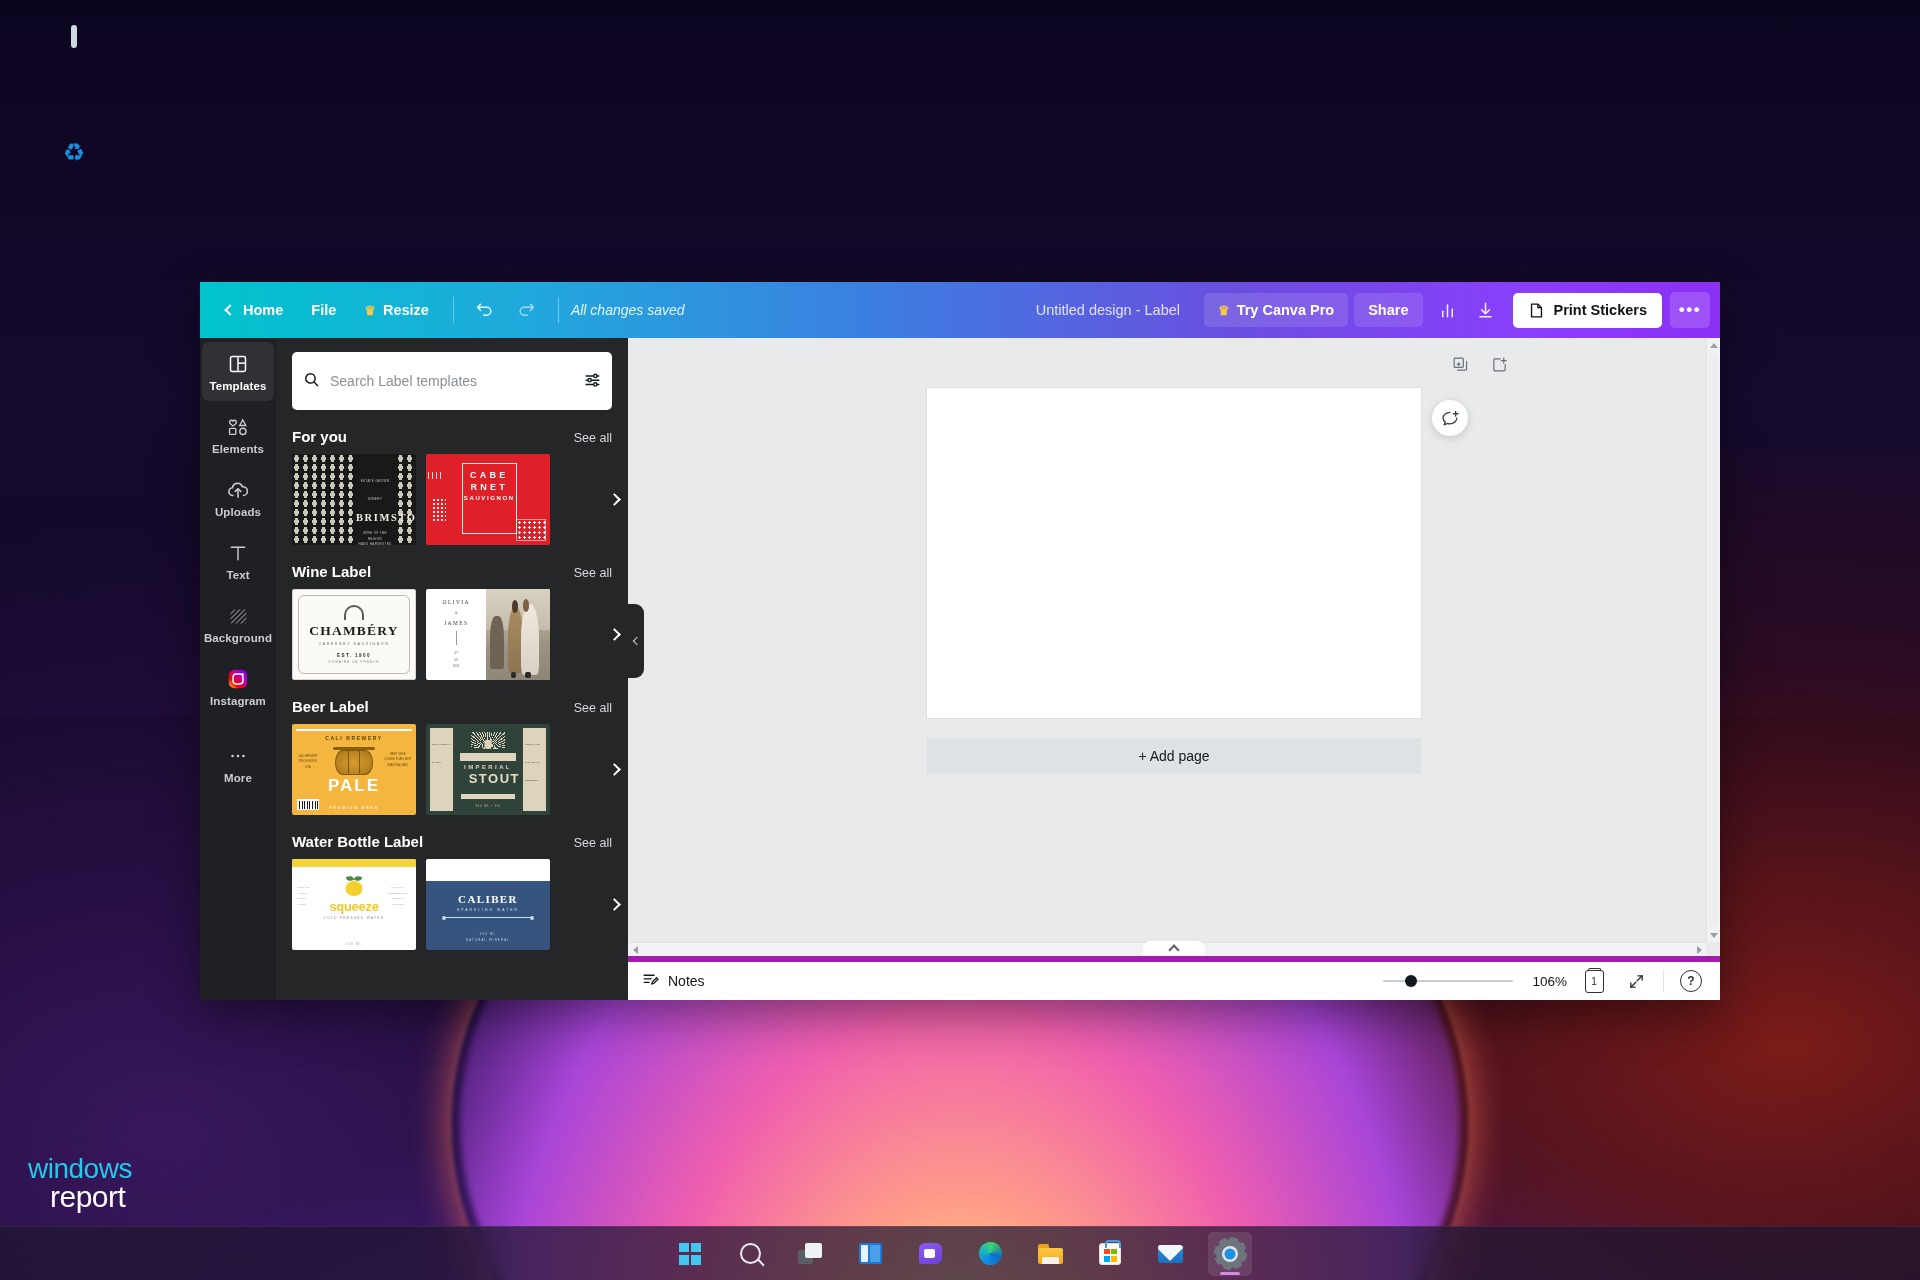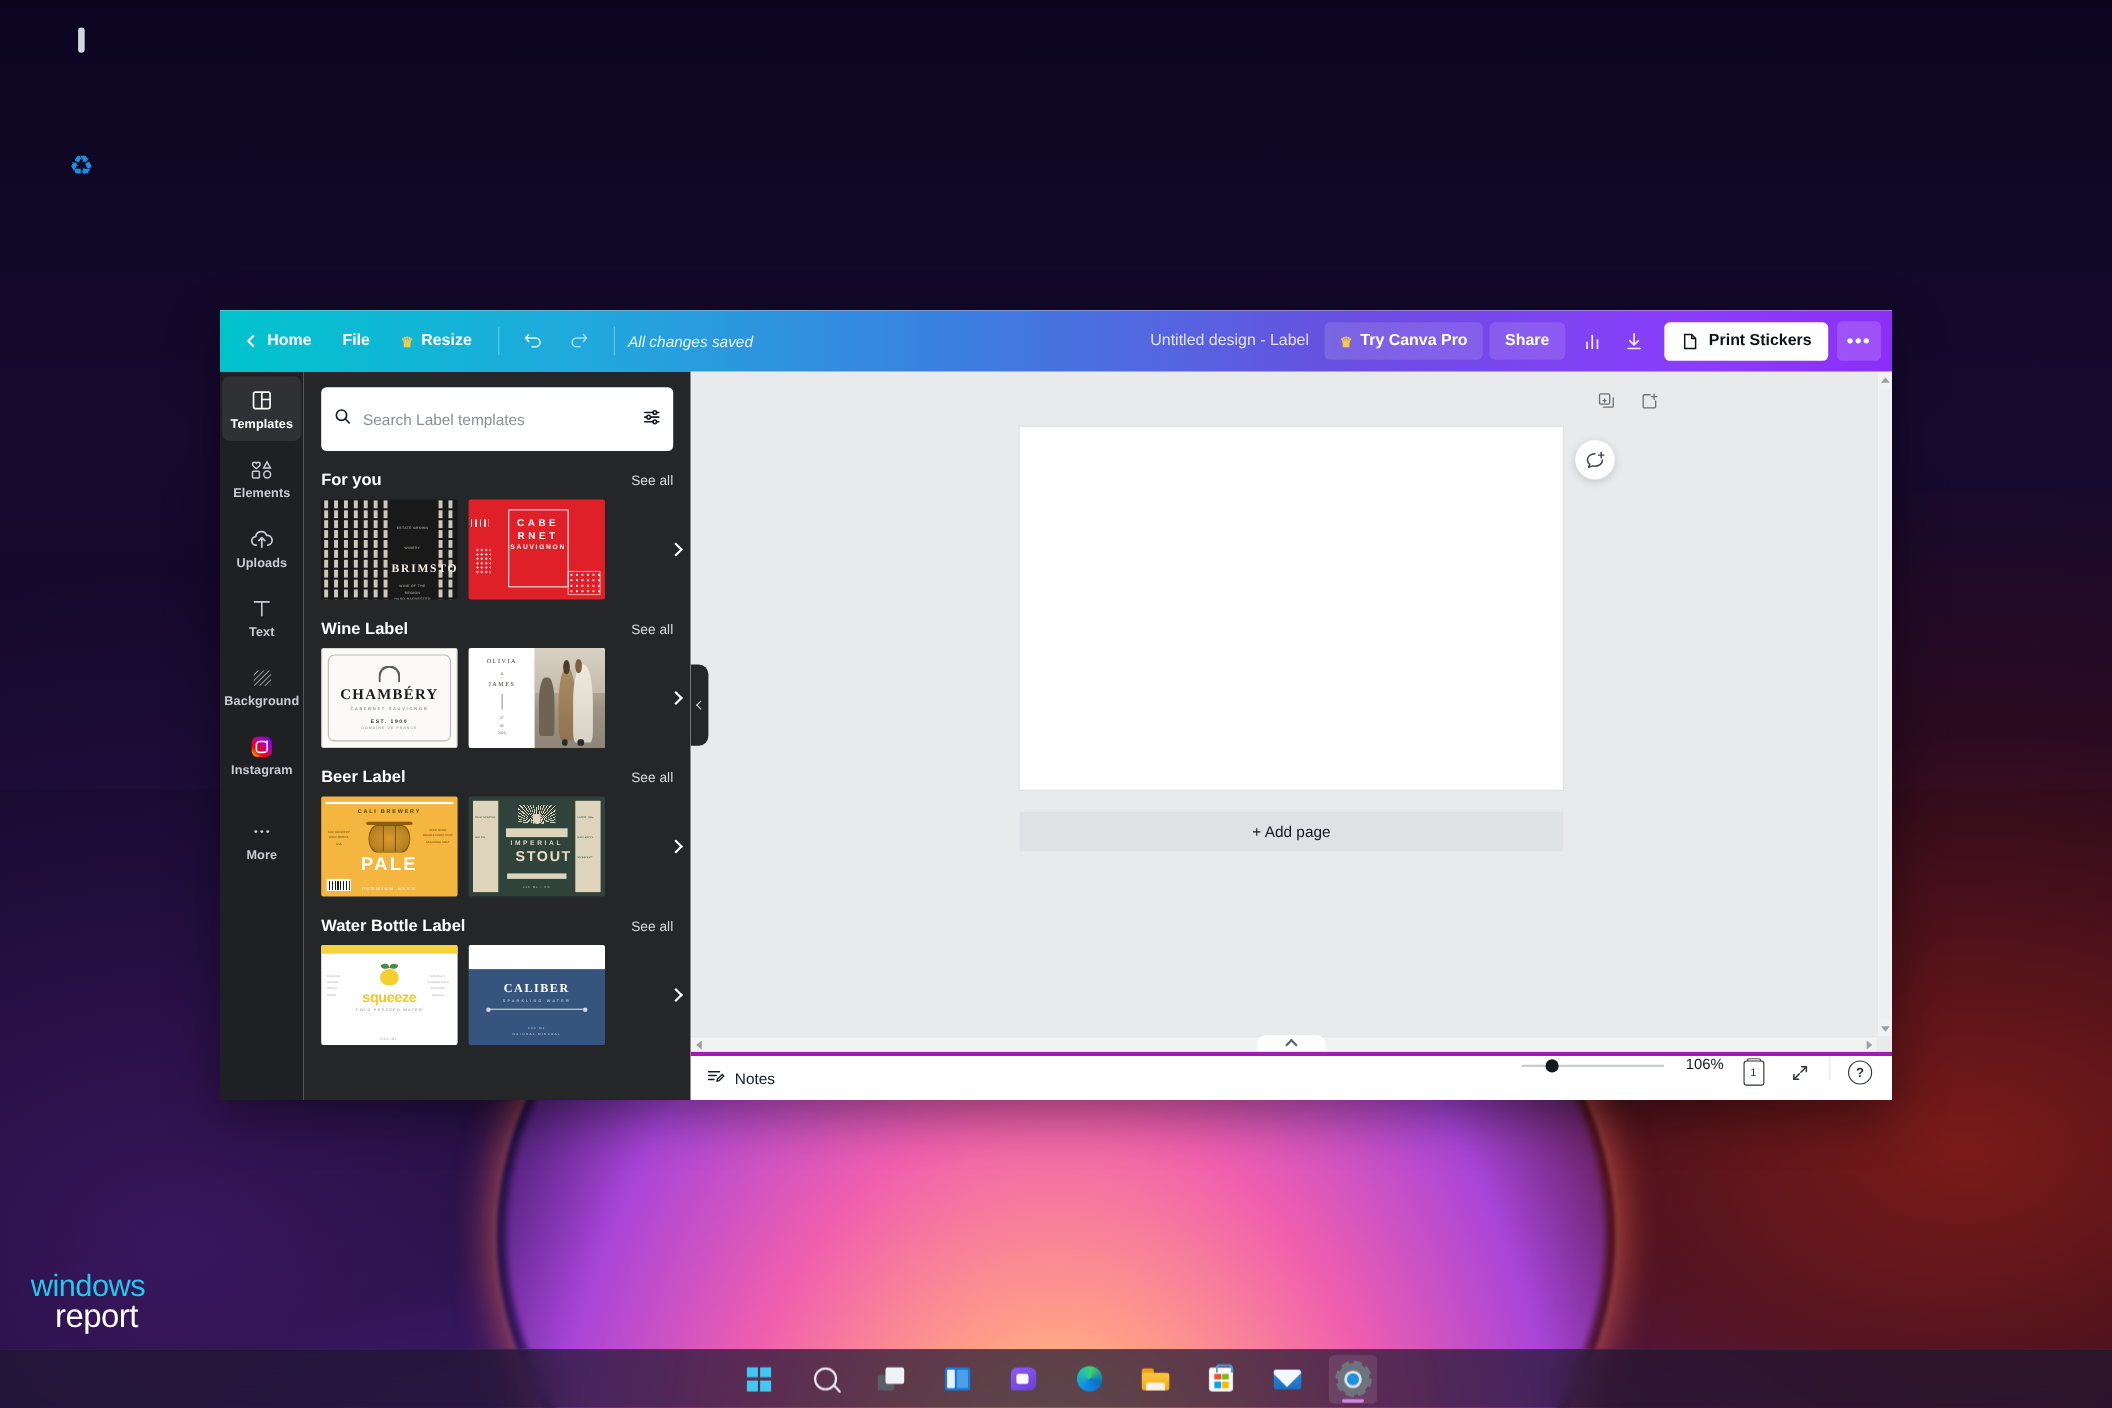--- a/index.html
+++ b/index.html
@@ -161,21 +161,21 @@
   .tb-item.plain { font-weight: 700; }
   .chev-left { display:inline-block; width: 8px; height: 8px; border-left: 2px solid #fff; border-bottom: 2px solid #fff; transform: rotate(45deg); margin-right: 2px;}
   .crown { color: #f7c948; font-size: 13px; line-height: 1; }
   .ico-btn {
     width: 38px; height: 34px; border-radius: 5px; display:flex; align-items:center; justify-content:center;
     cursor: pointer; opacity: .92;
   }
   .divider-v { width: 1px; height: 26px; background: rgba(255,255,255,.35); margin: 0 8px; }
   .saved-txt { font-size: 14px; font-style: italic; color: rgba(255,255,255,.88); white-space: nowrap; }
   .tb-spacer { flex: 1; }
-  .doc-title { font-size: 14.5px; color: rgba(255,255,255,.82); margin-right: 14px; white-space: nowrap; }
+  .doc-title { font-size: 14.5px; color: rgba(255,255,255,.82); margin-right: 24px; white-space: nowrap; }
   .btn-ghost {
     padding: 9px 14px; border-radius: 5px; font-size: 14.5px; font-weight: 700; color:#fff;
     background: rgba(255,255,255,.12); cursor: pointer; display:flex; align-items:center; gap:7px; white-space:nowrap;
   }
   .btn-white {
     padding: 9px 15px; border-radius: 5px; font-size: 14.5px; font-weight: 700; color:#0d1216;
     background: #fff; cursor: pointer; display:flex; align-items:center; gap:9px; white-space:nowrap;
     margin-left: 8px;
   }
   .btn-dots {
@@ -376,22 +376,22 @@
 
   #handle-up {
     position: absolute; left: 50%; transform: translateX(-50%); bottom: 0;
     width: 62px; height: 15px; background: #fff; border-radius: 8px 8px 0 0;
     display:flex; align-items:center; justify-content:center; cursor: pointer; z-index: 4;
   }
   #handle-up .ch { width: 8px; height: 8px; border-top: 2px solid #5b6169; border-left: 2px solid #5b6169; transform: rotate(45deg); margin-top: 3px;}
 
   
   #statusbar {
-    height: 44px; flex: 0 0 44px; background: #fff; border-top: 4px solid #a21caf;
-    display: flex; padding: 0 14px; gap: 12px;
+    height: 44px; flex: 0 0 44px; background: #fff; border-top: 6px solid #a21caf;
+    display: flex; align-items: center; padding: 0 14px; gap: 12px;
   }
   .notes { display:flex; align-items:center; gap: 9px; font-size: 14px; color:#12191f; cursor:pointer; }
   .st-spacer { flex: 1; }
   #zoomslider { width: 130px; height: 18px; position: relative; cursor: pointer; }
   #zoomslider .track { position:absolute; left:0; right:0; top: 8px; height: 2px; background:#c8ccd1; border-radius:2px;}
   #zoomslider .knob { position:absolute; left: 22px; top: 3px; width: 12px; height: 12px; border-radius:50%; background:#12191f;}
   .zoom-val { font-size: 13.5px; color:#12191f; min-width: 42px; text-align: right; }
   .st-ico { width: 30px; height: 30px; display:flex; align-items:center;justify-content:center; cursor:pointer; }
   .pagecount {
     width: 19px; height: 23px; border: 1.8px solid #2a3138; border-radius: 3px;

